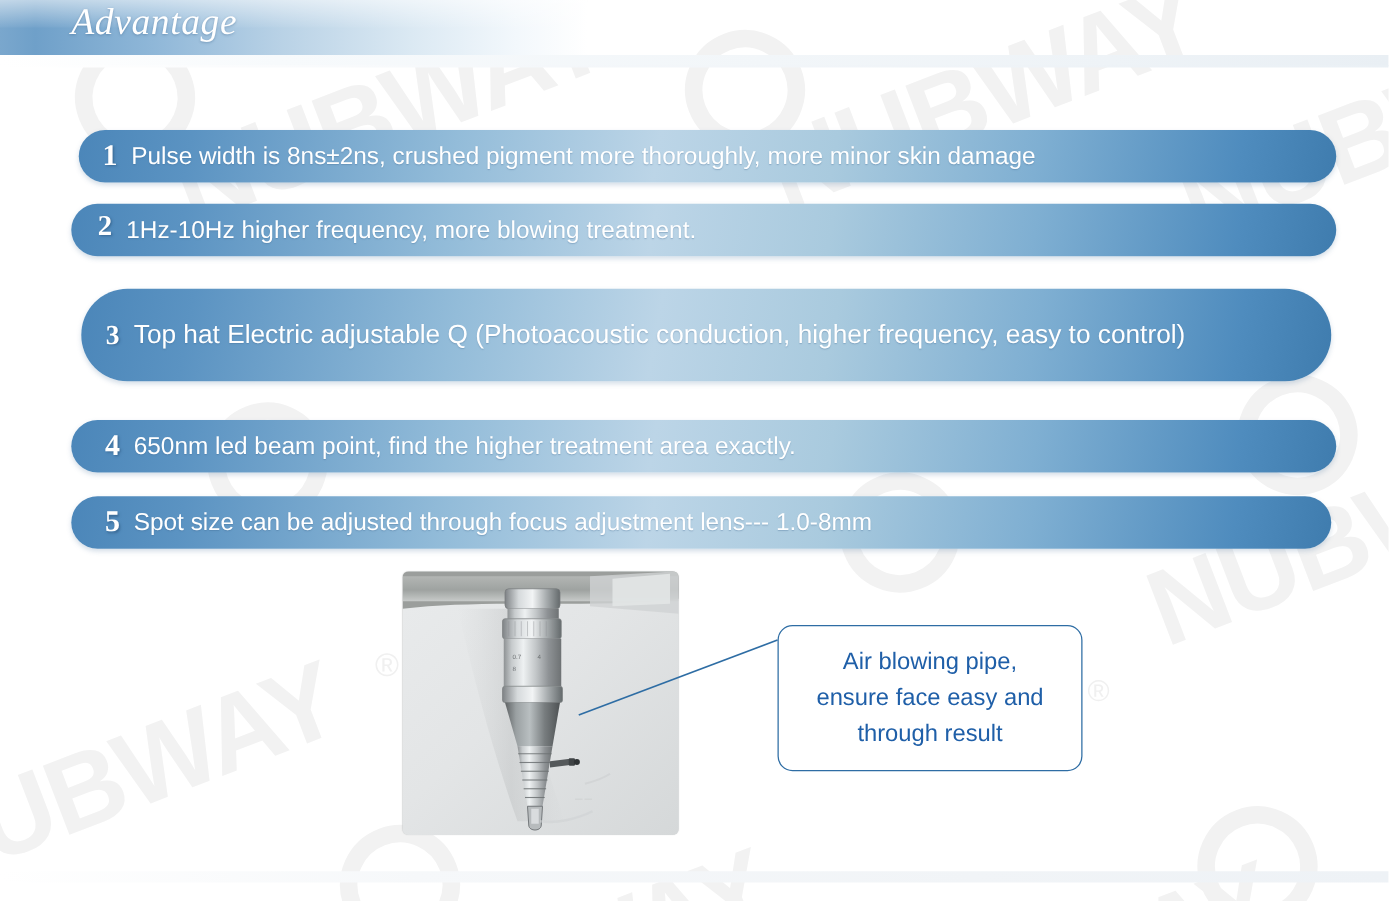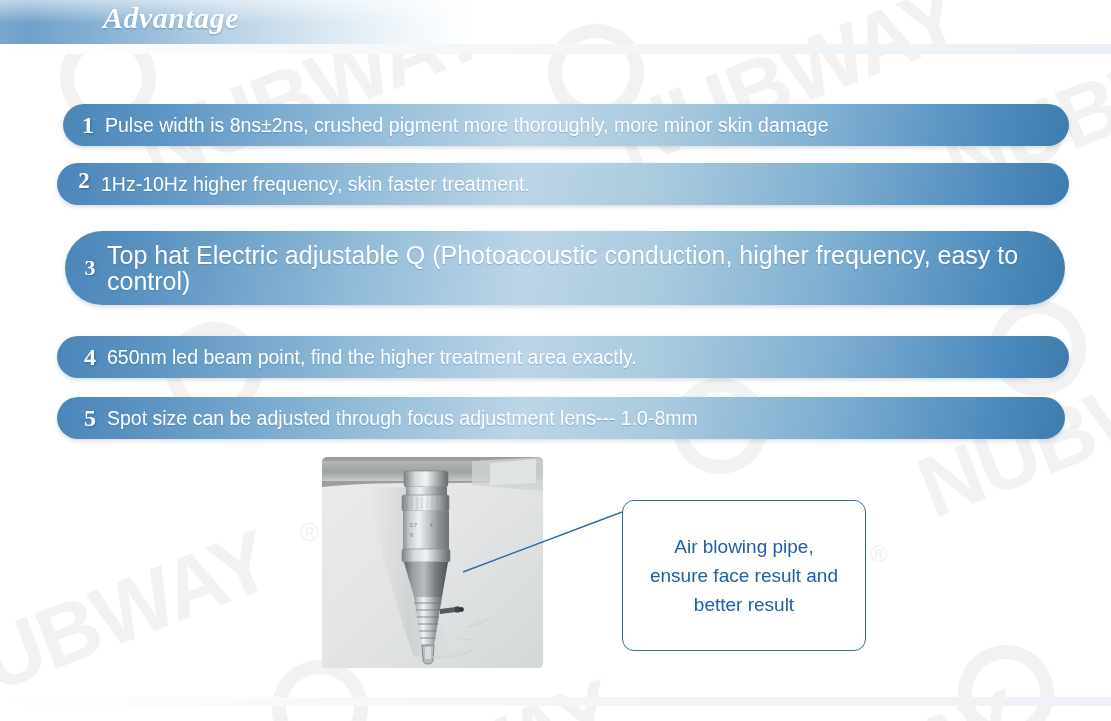--- a/index.html
+++ b/index.html
@@ -110,27 +110,26 @@
     width: 1111px;
     height: 2px;
     background: linear-gradient(90deg, #ffffff 0%, #f4f7fa 40%, #eaf0f5 100%);
   }
   .header-title {
     position: absolute;
     left: 57px;
     top: 1px;
     font-family: "Liberation Serif", serif;
     font-style: italic;
-    font-weight: bold;
+    font-weight: normal;
     font-size: 30px;
     color: #ffffff;
     letter-spacing: 0.5px;
     text-shadow: 0 1px 2px rgba(60,100,140,0.45);
     z-index: 3;
-    margin-left: 46px;
   }
 
   
   .bars {
     position: absolute;
     left: 0;
     top: 0;
     width: 1111px;
     height: 721px;
     z-index: 3;
@@ -172,21 +171,21 @@
   }
 
   #bar1 { left: 63px;  top: 104px; width: 1006px; height: 42px; padding-left: 8px;  padding-right: 24px; }
   #bar2 { left: 57px;  top: 163px; width: 1012px; height: 42px; padding-left: 10px; padding-right: 24px; }
   #bar3 { left: 65px;  top: 231px; width: 1000px; height: 74px; padding-left: 8px;  padding-right: 40px; }
   #bar4 { left: 57px;  top: 336px; width: 1012px; height: 42px; padding-left: 16px; padding-right: 24px; }
   #bar5 { left: 57px;  top: 397px; width: 1008px; height: 42px; padding-left: 16px; padding-right: 24px; }
 
   #bar2 .bar-num { font-size: 23px; position: relative; top: -3px; }
   #bar3 .bar-num { font-size: 22px; }
-  #bar3 .bar-text { font-size: 25px; }
+  #bar3 .bar-text { font-size: 21px; }
 
   
   .photo {
     position: absolute;
     left: 322px;
     top: 457px;
     width: 221px;
     height: 211px;
     border-radius: 5px;
     overflow: hidden;
@@ -195,21 +194,21 @@
     box-shadow: 0 0 1px rgba(0,0,0,0.12);
   }
   .photo svg { display: block; }
 
   
   .callout {
     position: absolute;
     left: 622px;
     top: 500px;
     width: 244px;
-    height: 151px;
+    height: 117px;
     border: 1.6px solid #2e6da4;
     border-radius: 12px;
     background: #ffffff;
     z-index: 4;
     display: flex;
     align-items: center;
     justify-content: center;
     box-sizing: border-box;
   }
   .callout-text {
@@ -279,21 +278,21 @@
 
   <div class="bars">
 
     <div class="bar" id="bar1">
       <span class="bar-num">1</span>
       <span class="bar-text">Pulse width is 8ns±2ns, crushed pigment more thoroughly, more minor skin damage</span>
     </div>
 
     <div class="bar" id="bar2">
       <span class="bar-num">2</span>
-      <span class="bar-text">1Hz-10Hz higher frequency, skin faster treatment.</span>
+      <span class="bar-text">1Hz-10Hz higher frequency, more blowing treatment.</span>
     </div>
 
     <div class="bar" id="bar3">
       <span class="bar-num">3</span>
       <span class="bar-text">Top hat Electric adjustable Q (Photoacoustic conduction, higher frequency, easy to control)</span>
     </div>
 
     <div class="bar" id="bar4">
       <span class="bar-num">4</span>
       <span class="bar-text">650nm led beam point, find the higher treatment area exactly.</span>
@@ -411,20 +410,20 @@
     </svg>
   </div>
 
   <svg class="leader">
     <line x1="463" y1="572" x2="622" y2="512" stroke="#2e6da4" stroke-width="1.4"></line>
   </svg>
 
   <div class="callout">
     <div class="callout-text">
       <span>Air blowing pipe,</span><br>
-      <span>ensure face result and</span><br>
-      <span>better result</span>
+      <span>ensure face easy and</span><br>
+      <span>through result</span>
     </div>
   </div>
 
   <div class="bottom-band"></div>
 
 </div>
 
 </body></html>

